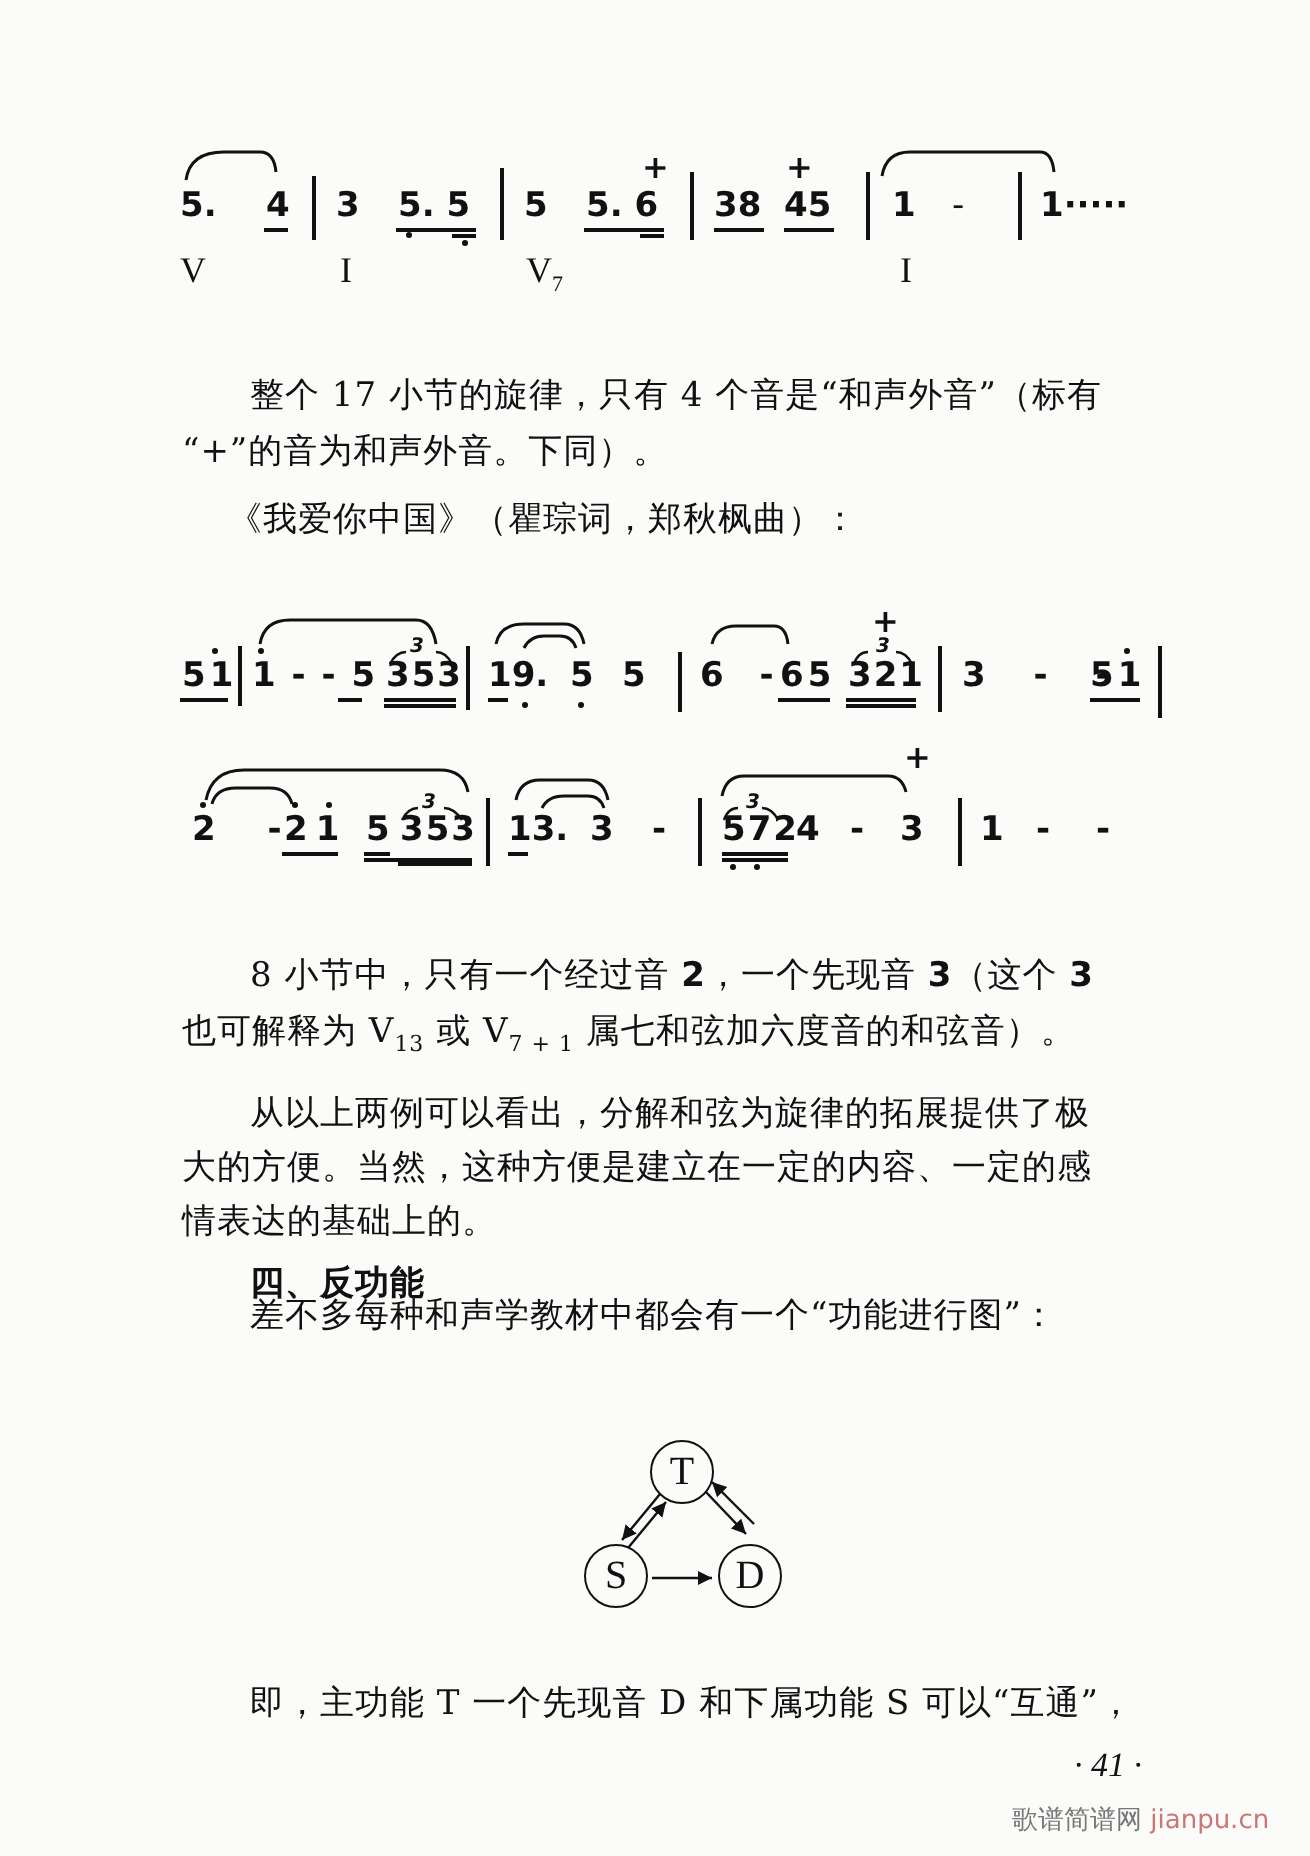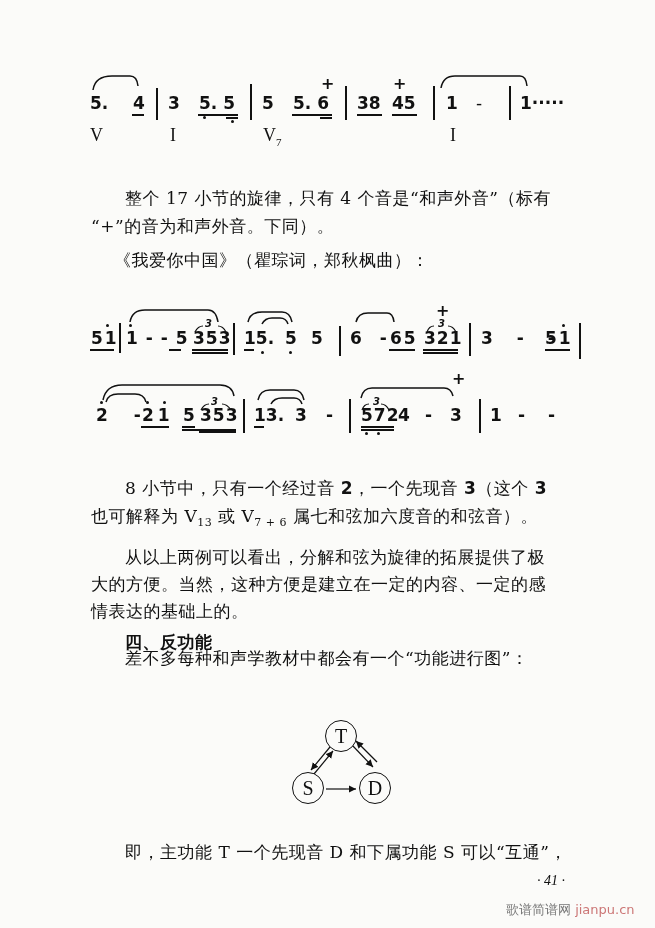--- a/index.html
+++ b/index.html
@@ -31,21 +31,21 @@
     position: absolute; left: 91px; width: 520px;
     font-family: "DejaVu Serif", "Liberation Serif", serif;
     font-size: 17px; line-height: 20px; letter-spacing: 0.5px;
     white-space: nowrap;
   }
   .heading { font-family: "DejaVu Sans", "Liberation Sans", sans-serif; font-weight: bold; }
   .node {
     position: absolute; width: 30px; height: 30px; border: 1.5px solid #111; border-radius: 50%;
     text-align: center; line-height: 30px; font-family: "Liberation Serif", serif; font-size: 20px; background: #fbfbf9;
   }
-  .pagenum { position: absolute; font-family: "Liberation Serif", serif; font-style: italic; font-size: 14px; }
+  .pagenum { position: absolute; font-family: "Liberation Serif", serif; font-style: italic; font-size: 17px; }
   .watermark { position: absolute; font-size: 13px; color: #777; font-family: "DejaVu Sans", sans-serif; }
   .watermark .latin { color: #c77; }
   svg.arcs { position: absolute; left: 0; top: 0; }
 </style>
 </head>
 <body>
 
 <div>
   <svg class="arcs" width="655" height="928">
 
@@ -122,21 +122,21 @@
 
   <span class="note" style="left:126px;top:328px;letter-spacing:1px">1 - - 5</span>
   <div class="dot" style="left:129px;top:324px"></div>
   <div class="ul" style="left:169px;top:349px;width:12px"></div>
   <span class="note" style="left:193px;top:328px;letter-spacing:1px">353</span>
   <div class="ul" style="left:192px;top:349px;width:36px"></div>
   <div class="ul" style="left:192px;top:352px;width:36px"></div>
   <span class="tri" style="left:205px;top:318px">3</span>
   <div class="bar" style="left:233px;top:323px;height:32px"></div>
 
-  <span class="note" style="left:244px;top:328px">15.</span>
+  <span class="note" style="left:244px;top:328px">19.</span>
   <div class="ul" style="left:244px;top:349px;width:10px"></div>
   <div class="dot" style="left:261px;top:351px"></div>
   <span class="note" style="left:285px;top:328px">5</span>
   <div class="dot" style="left:289px;top:351px"></div>
   <span class="note" style="left:311px;top:328px">5</span>
   <div class="bar" style="left:339px;top:326px;height:30px"></div>
 
   <span class="note" style="left:350px;top:328px;letter-spacing:6px">6 -</span>
   <span class="note" style="left:390px;top:328px;letter-spacing:2px">65</span>
   <div class="ul" style="left:389px;top:349px;width:26px"></div>
@@ -187,21 +187,21 @@
 
   <span class="note" style="left:490px;top:405px">1</span>
   <span class="note" style="left:518px;top:405px">-</span>
   <span class="note" style="left:548px;top:405px">-</span>
 </div>
 
 <div class="para" style="top:478px;left:125px">
   <span>8 小节中，只有一个经过音 </span><b class="heading">2</b><span>，一个先现音 </span><b class="heading">3</b><span>（这个 </span><b class="heading">3</b>
 </div>
 <div class="para" style="top:506px">
-  <span>也可解释为 V</span><sub style="font-size:11px">13</sub><span> 或 V</span><sub style="font-size:11px">7 + 6</sub><span> 属七和弦加六度音的和弦音）。</span>
+  <span>也可解释为 V</span><sub style="font-size:11px">13</sub><span> 或 V</span><sub style="font-size:11px">7 + 1</sub><span> 属七和弦加六度音的和弦音）。</span>
 </div>
 
 <div class="para" style="top:547px;left:125px">从以上两例可以看出，分解和弦为旋律的拓展提供了极</div>
 <div class="para" style="top:574px">大的方便。当然，这种方便是建立在一定的内容、一定的感</div>
 <div class="para" style="top:601px">情表达的基础上的。</div>
 
 <div class="para heading" style="top:632px;left:125px">四、反功能</div>
 <div class="para" style="top:648px;left:125px">差不多每种和声学教材中都会有一个“功能进行图”：</div>
 
 <div>

